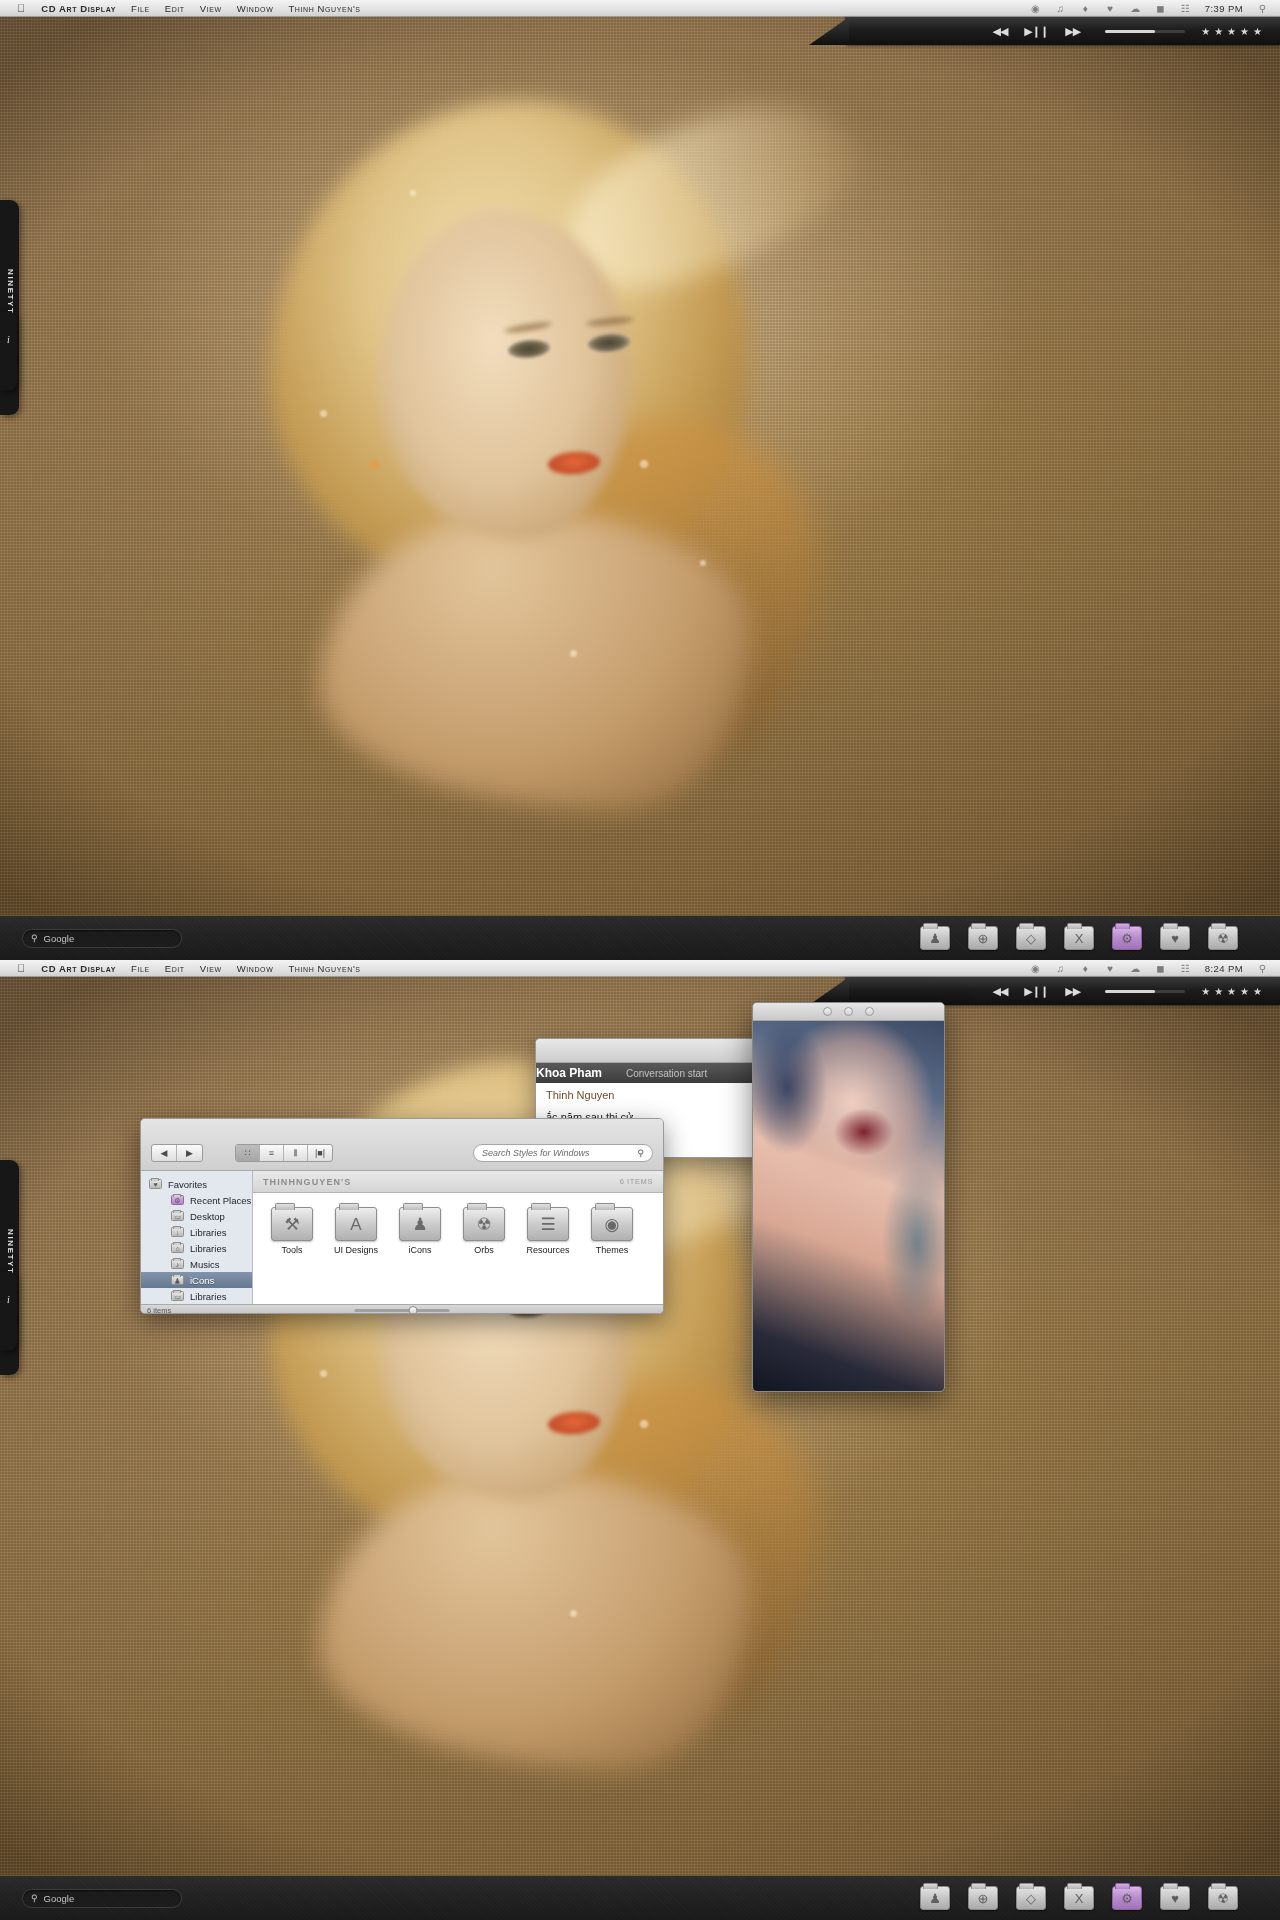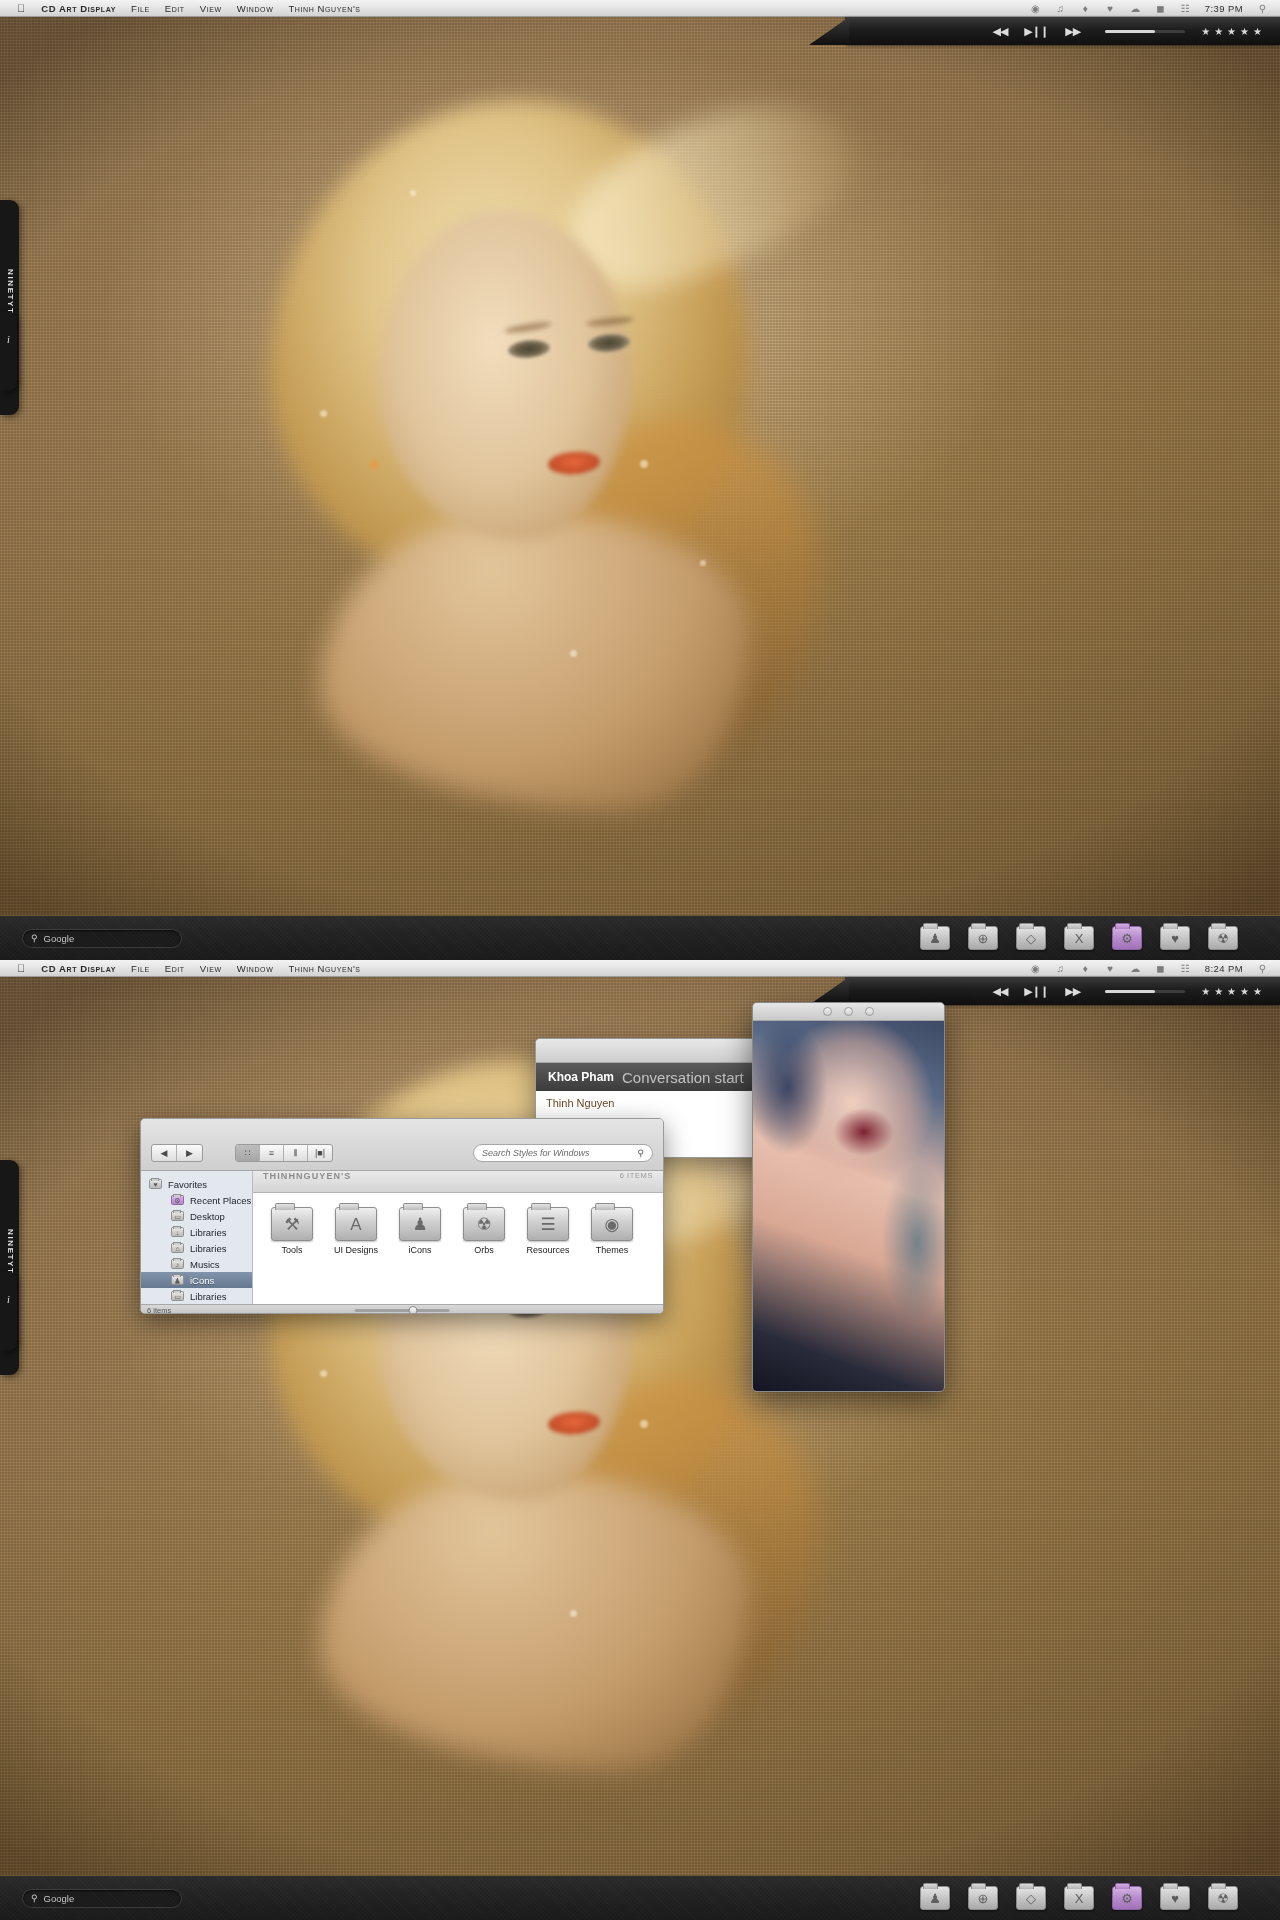--- a/index.html
+++ b/index.html
@@ -138,21 +138,21 @@
   .side-row.sel { background:linear-gradient(180deg,#8294ab 0%, #64788f 100%); color:#fff; text-shadow:0 1px 0 rgba(0,0,0,.35); }
   .mini-folder { width:13px; height:10px; position:relative; margin-right:6px; flex:none; border-radius:1.5px;
     background:linear-gradient(180deg,#e9e9e9,#b9b9b9); border:1px solid #8f8f8f; }
   .mini-folder::before{ content:""; position:absolute; left:1px; top:-2px; width:6px; height:2px;
     background:#cfcfcf; border:1px solid #8f8f8f; border-bottom:none; border-radius:1px 1px 0 0; }
   .mini-folder.pu { background:linear-gradient(180deg,#d9b9e7,#b184c9); border-color:#9266a9; }
   .mini-folder i { position:absolute; inset:0; font-size:7px; line-height:9px; text-align:center;
     color:#5b5b5b; font-style:normal; }
   .fn-main { flex:1; background:#fff; position:relative; }
   .fn-head { height:22px; background:linear-gradient(180deg,#eaeaea,#d4d4d4); border-bottom:1px solid #b4b4b4;
-    display:flex; align-items:flex-start; padding:0 10px; }
+    display:flex; align-items:center; padding:0 10px; }
   .fn-head .t { font-size:9px; font-weight:bold; color:#8c8c8c; letter-spacing:1.1px; }
   .fn-head .c { margin-left:auto; font-size:7.5px; color:#9a9a9a; letter-spacing:.6px; }
   .grid { display:flex; padding:14px 8px 0 14px; gap:14px; }
   .gitem { width:50px; text-align:center; }
   .gfolder { width:42px; height:34px; margin:0 auto; position:relative; border-radius:3px;
     background:linear-gradient(180deg,#efefef 0%, #cfcfcf 45%, #b0b0b0 100%);
     border:1px solid #8d8d8d; box-shadow:0 1px 2px rgba(0,0,0,.25); }
   .gfolder::before{ content:""; position:absolute; left:3px; top:-5px; width:18px; height:6px; border-radius:2px 2px 0 0;
     background:linear-gradient(180deg,#e2e2e2,#bcbcbc); border:1px solid #8d8d8d; border-bottom:none; }
   .gfolder i { position:absolute; inset:0; font-style:normal; font-size:17px; line-height:34px; color:#6a6a6a; }
@@ -162,24 +162,24 @@
   .zoomslider { position:absolute; left:50%; transform:translateX(-50%); width:95px; height:3px;
     background:#a0a0a0; border-radius:2px; }
   .zoomslider b { position:absolute; left:-3px; top:-3px; width:9px; height:9px; border-radius:50%;
     background:linear-gradient(180deg,#fdfdfd,#cfcfcf); border:1px solid #8c8c8c; }
 
   
   .chat { position:absolute; left:535px; top:1038px; width:310px; height:120px; z-index:20;
     background:#fff; border:1px solid #9a9a9a; border-radius:5px; overflow:hidden;
     box-shadow:0 8px 26px rgba(0,0,0,.4); }
   .chat-title { height:24px; background:linear-gradient(180deg,#e8e8e8,#cdcdcd); border-bottom:1px solid #a6a6a6; }
-  .chat-bar { height:28px; background:linear-gradient(180deg,#5a5a5a,#3c3c3c); display:flex; align-items:center;
-    padding:0 12px; color:#fff; }
+  .chat-bar { height:20px; background:linear-gradient(180deg,#5a5a5a,#3c3c3c); display:flex; align-items:center;
+    padding:0 0; color:#fff; }
   .chat-bar .who { font-size:12px; font-weight:bold; }
-  .chat-bar .meta { margin-left:8px; font-size:15px; color:#c2c2c2; }
+  .chat-bar .meta { margin-left:24px; font-size:10px; color:#c2c2c2; }
   .chat-body { padding:6px 10px; font-size:11px; color:#2a2a2a; }
   .chat-body .line1 { text-align:left; color:#6b4a2a; }
   .chat-body .line2 { margin-top:10px; color:#1d1d1d; }
 
   
   .viewer { position:absolute; left:752px; top:1002px; width:193px; height:390px; z-index:25;
     background:#dcdcdc; border:1px solid #8a8a8a; border-radius:5px; overflow:hidden;
     box-shadow:0 10px 30px rgba(0,0,0,.5); }
   .viewer-bar { height:18px; background:linear-gradient(180deg,#e6e6e6,#c9c9c9); border-bottom:1px solid #a8a8a8;
     display:flex; align-items:center; justify-content:center; gap:12px; }

